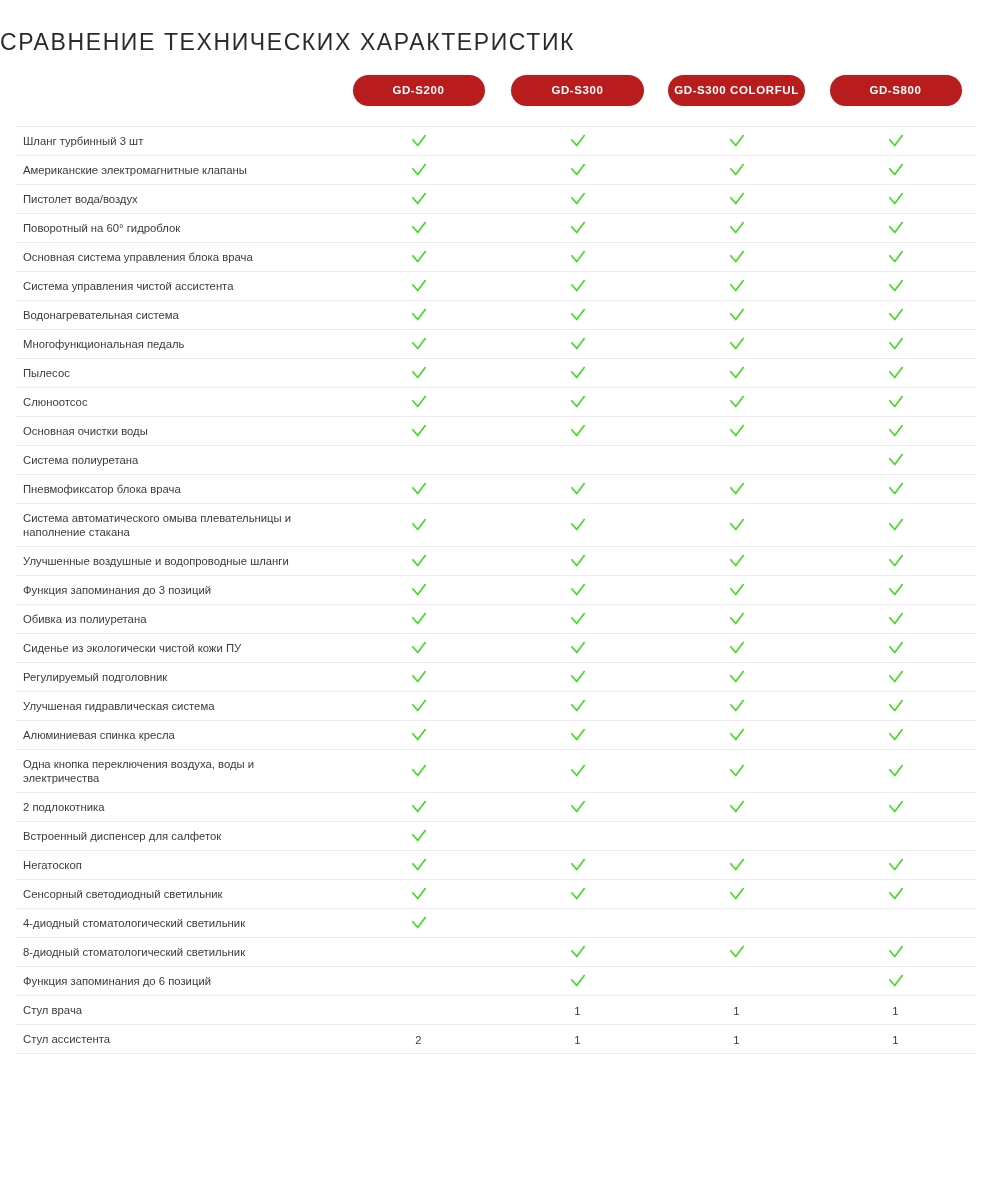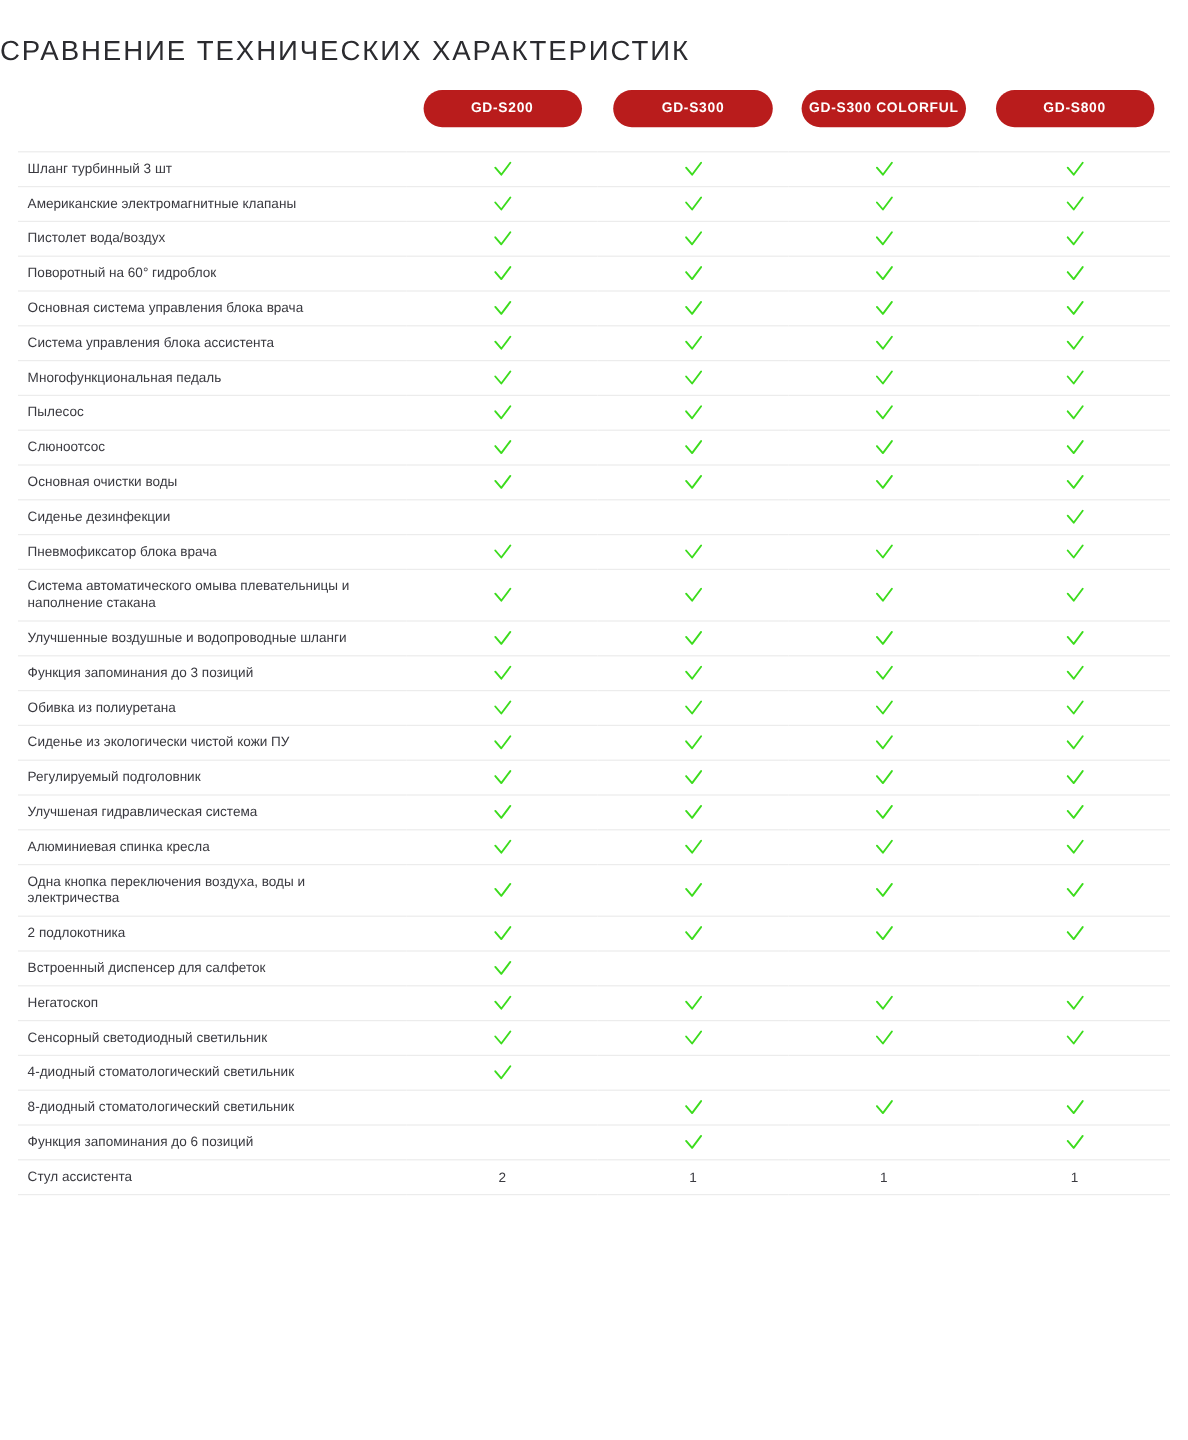--- a/index.html
+++ b/index.html
@@ -216,21 +216,36 @@
                 <path d="M4.5 10.5 L10.5 17.5 L19.5 5.5" fill="none" stroke="#3ddc1e" stroke-width="1.9" stroke-linecap="round" stroke-linejoin="round"></path>
               </svg></span></td>
           <td class="cell"><span class="check-icon"><svg viewBox="0 0 24 24">
                 <path d="M4.5 10.5 L10.5 17.5 L19.5 5.5" fill="none" stroke="#3ddc1e" stroke-width="1.9" stroke-linecap="round" stroke-linejoin="round"></path>
               </svg></span></td>
           <td class="cell"><span class="check-icon"><svg viewBox="0 0 24 24">
                 <path d="M4.5 10.5 L10.5 17.5 L19.5 5.5" fill="none" stroke="#3ddc1e" stroke-width="1.9" stroke-linecap="round" stroke-linejoin="round"></path>
               </svg></span></td>
         </tr>
         <tr>
-          <td class="feature">Система управления блока ассистента</td>
+          <td class="feature">Система управления чистой ассистента</td>
+          <td class="cell"><span class="check-icon"><svg viewBox="0 0 24 24">
+                <path d="M4.5 10.5 L10.5 17.5 L19.5 5.5" fill="none" stroke="#3ddc1e" stroke-width="1.9" stroke-linecap="round" stroke-linejoin="round"></path>
+              </svg></span></td>
+          <td class="cell"><span class="check-icon"><svg viewBox="0 0 24 24">
+                <path d="M4.5 10.5 L10.5 17.5 L19.5 5.5" fill="none" stroke="#3ddc1e" stroke-width="1.9" stroke-linecap="round" stroke-linejoin="round"></path>
+              </svg></span></td>
+          <td class="cell"><span class="check-icon"><svg viewBox="0 0 24 24">
+                <path d="M4.5 10.5 L10.5 17.5 L19.5 5.5" fill="none" stroke="#3ddc1e" stroke-width="1.9" stroke-linecap="round" stroke-linejoin="round"></path>
+              </svg></span></td>
+          <td class="cell"><span class="check-icon"><svg viewBox="0 0 24 24">
+                <path d="M4.5 10.5 L10.5 17.5 L19.5 5.5" fill="none" stroke="#3ddc1e" stroke-width="1.9" stroke-linecap="round" stroke-linejoin="round"></path>
+              </svg></span></td>
+        </tr>
+        <tr>
+          <td class="feature">Водонагревательная система</td>
           <td class="cell"><span class="check-icon"><svg viewBox="0 0 24 24">
                 <path d="M4.5 10.5 L10.5 17.5 L19.5 5.5" fill="none" stroke="#3ddc1e" stroke-width="1.9" stroke-linecap="round" stroke-linejoin="round"></path>
               </svg></span></td>
           <td class="cell"><span class="check-icon"><svg viewBox="0 0 24 24">
                 <path d="M4.5 10.5 L10.5 17.5 L19.5 5.5" fill="none" stroke="#3ddc1e" stroke-width="1.9" stroke-linecap="round" stroke-linejoin="round"></path>
               </svg></span></td>
           <td class="cell"><span class="check-icon"><svg viewBox="0 0 24 24">
                 <path d="M4.5 10.5 L10.5 17.5 L19.5 5.5" fill="none" stroke="#3ddc1e" stroke-width="1.9" stroke-linecap="round" stroke-linejoin="round"></path>
               </svg></span></td>
           <td class="cell"><span class="check-icon"><svg viewBox="0 0 24 24">
@@ -291,21 +306,21 @@
                 <path d="M4.5 10.5 L10.5 17.5 L19.5 5.5" fill="none" stroke="#3ddc1e" stroke-width="1.9" stroke-linecap="round" stroke-linejoin="round"></path>
               </svg></span></td>
           <td class="cell"><span class="check-icon"><svg viewBox="0 0 24 24">
                 <path d="M4.5 10.5 L10.5 17.5 L19.5 5.5" fill="none" stroke="#3ddc1e" stroke-width="1.9" stroke-linecap="round" stroke-linejoin="round"></path>
               </svg></span></td>
           <td class="cell"><span class="check-icon"><svg viewBox="0 0 24 24">
                 <path d="M4.5 10.5 L10.5 17.5 L19.5 5.5" fill="none" stroke="#3ddc1e" stroke-width="1.9" stroke-linecap="round" stroke-linejoin="round"></path>
               </svg></span></td>
         </tr>
         <tr>
-          <td class="feature">Сиденье дезинфекции</td>
+          <td class="feature">Система полиуретана</td>
           <td class="cell"><span class="blank"></span></td>
           <td class="cell"><span class="blank"></span></td>
           <td class="cell"><span class="blank"></span></td>
           <td class="cell"><span class="check-icon"><svg viewBox="0 0 24 24">
                 <path d="M4.5 10.5 L10.5 17.5 L19.5 5.5" fill="none" stroke="#3ddc1e" stroke-width="1.9" stroke-linecap="round" stroke-linejoin="round"></path>
               </svg></span></td>
         </tr>
         <tr>
           <td class="feature">Пневмофиксатор блока врача</td>
           <td class="cell"><span class="check-icon"><svg viewBox="0 0 24 24">
@@ -535,20 +550,27 @@
         <tr>
           <td class="feature">Функция запоминания до 6 позиций</td>
           <td class="cell"><span class="blank"></span></td>
           <td class="cell"><span class="check-icon"><svg viewBox="0 0 24 24">
                 <path d="M4.5 10.5 L10.5 17.5 L19.5 5.5" fill="none" stroke="#3ddc1e" stroke-width="1.9" stroke-linecap="round" stroke-linejoin="round"></path>
               </svg></span></td>
           <td class="cell"><span class="blank"></span></td>
           <td class="cell"><span class="check-icon"><svg viewBox="0 0 24 24">
                 <path d="M4.5 10.5 L10.5 17.5 L19.5 5.5" fill="none" stroke="#3ddc1e" stroke-width="1.9" stroke-linecap="round" stroke-linejoin="round"></path>
               </svg></span></td>
+        </tr>
+        <tr>
+          <td class="feature">Стул врача</td>
+          <td class="cell"><span class="blank"></span></td>
+          <td class="cell"><span class="num">1</span></td>
+          <td class="cell"><span class="num">1</span></td>
+          <td class="cell"><span class="num">1</span></td>
         </tr>
         <tr>
           <td class="feature">Стул ассистента</td>
           <td class="cell"><span class="num">2</span></td>
           <td class="cell"><span class="num">1</span></td>
           <td class="cell"><span class="num">1</span></td>
           <td class="cell"><span class="num">1</span></td>
         </tr>
       </tbody>
   </table>

